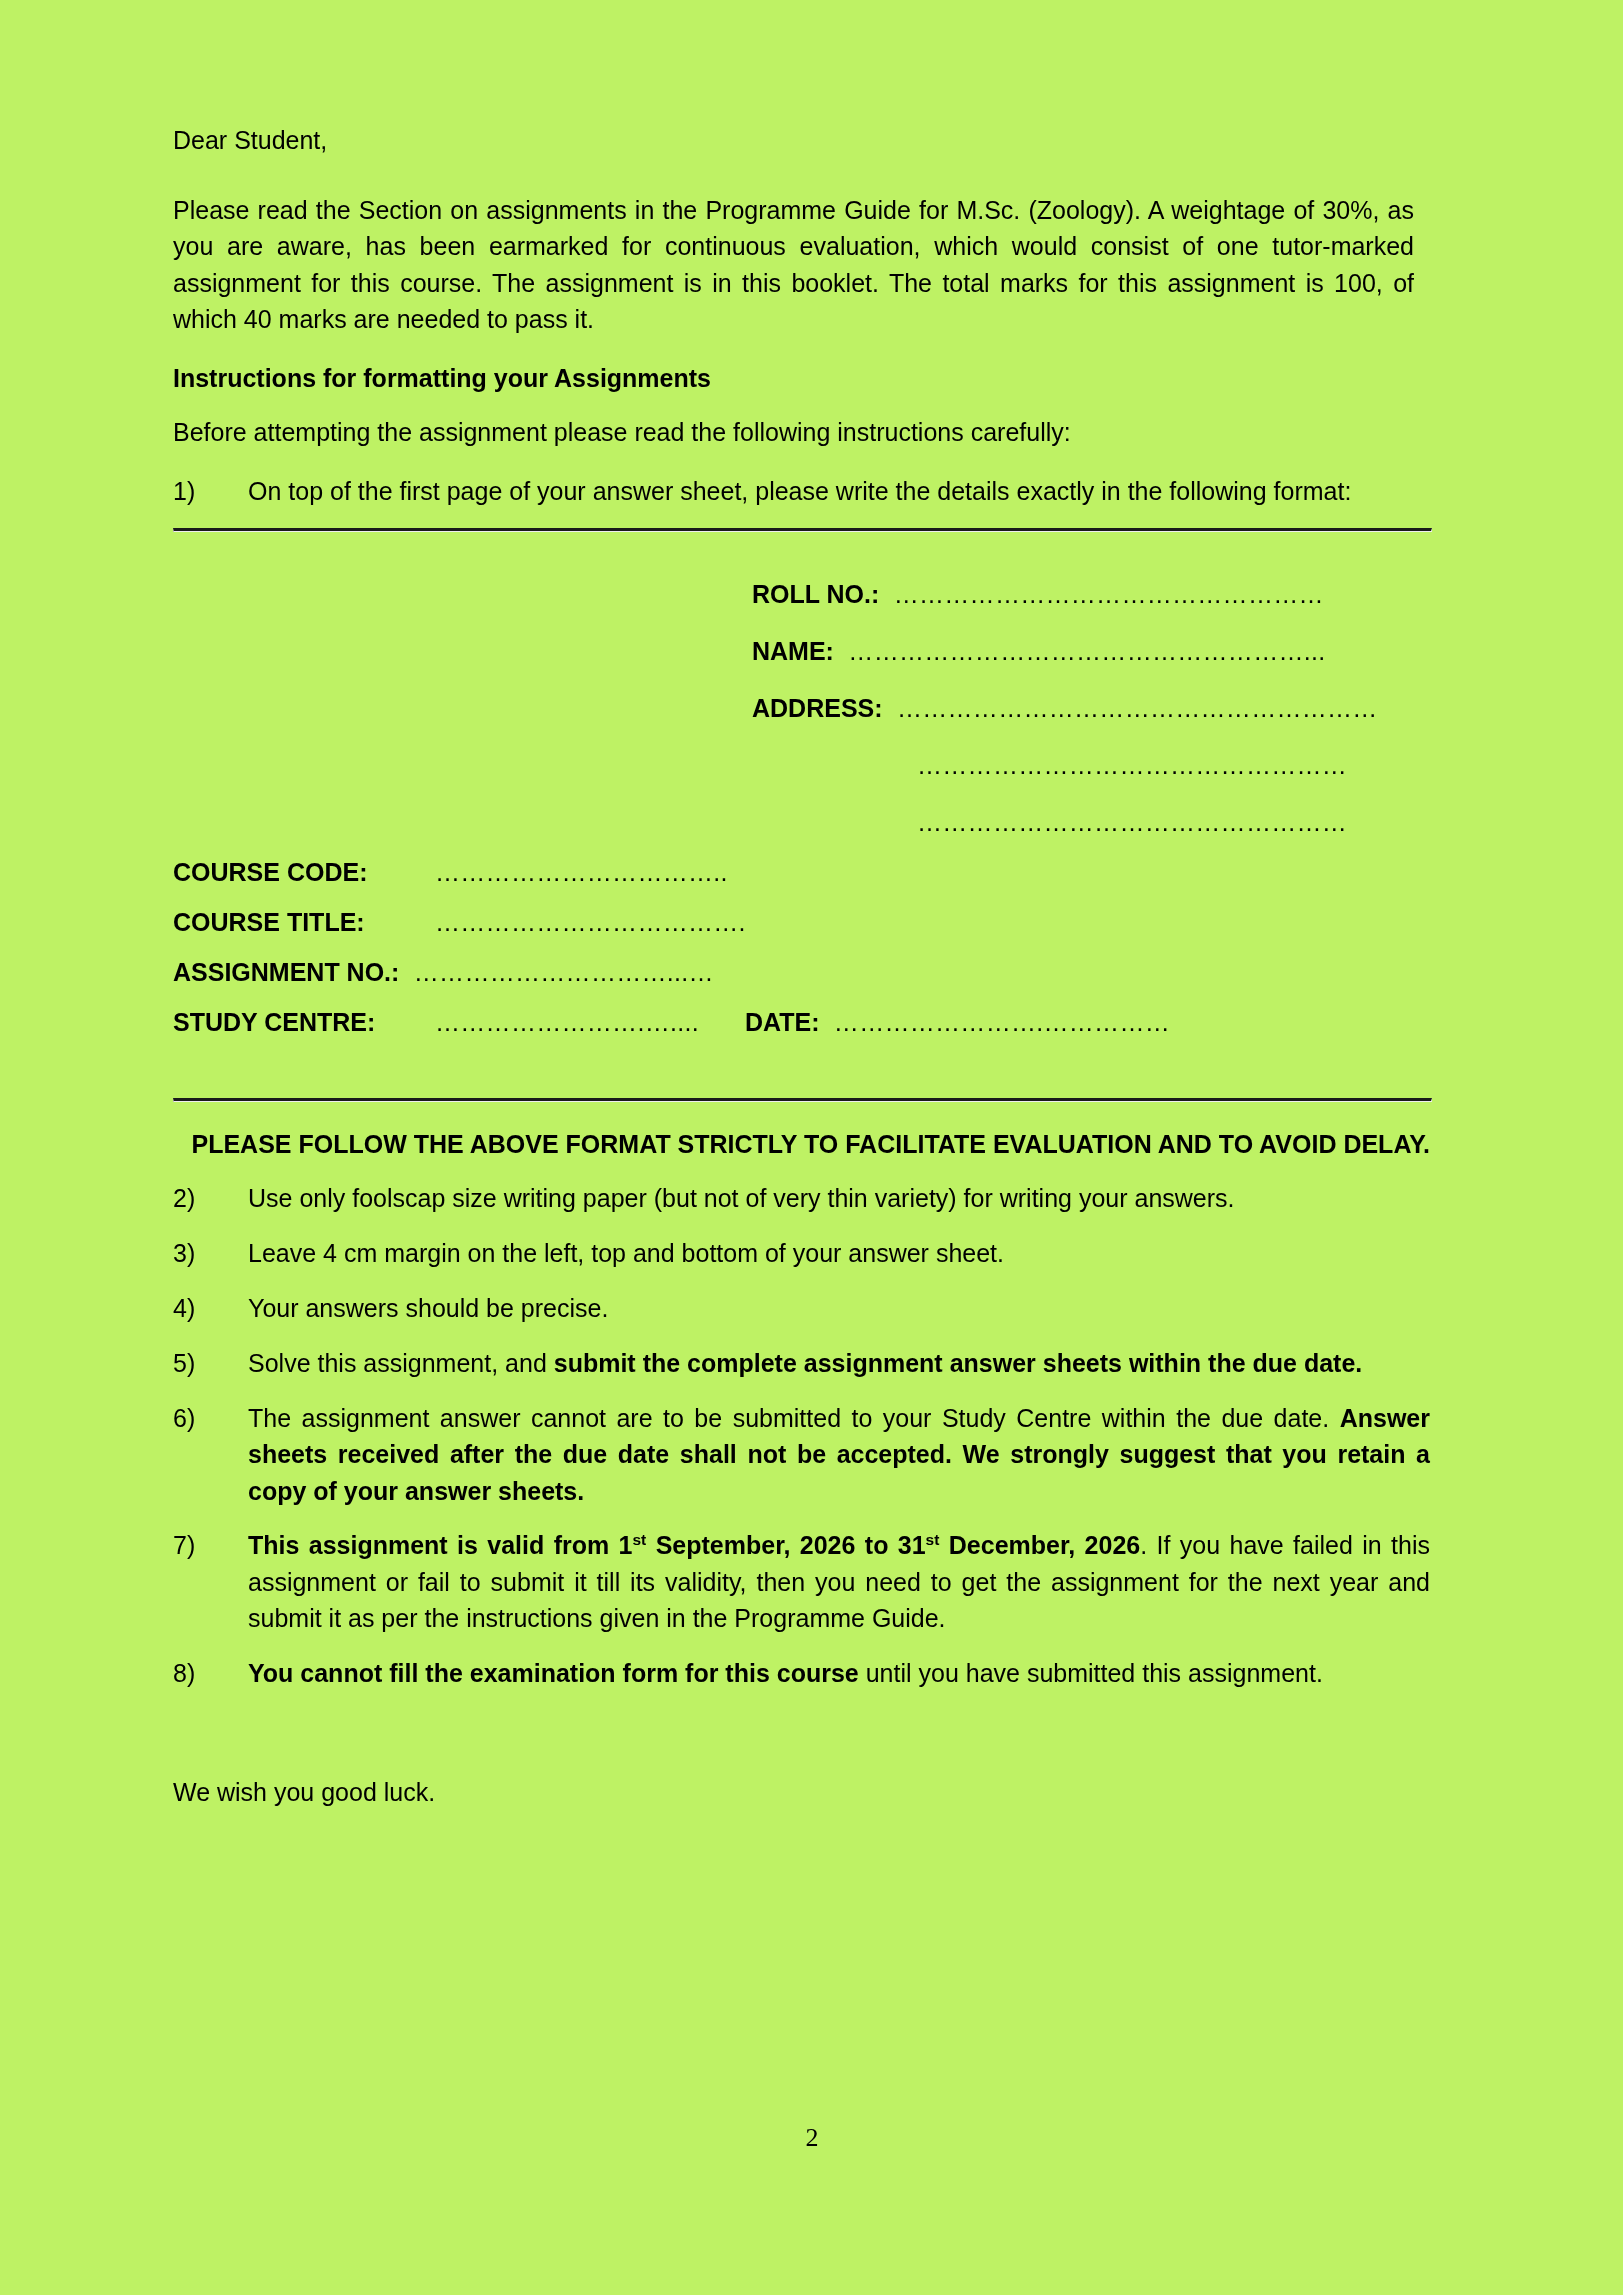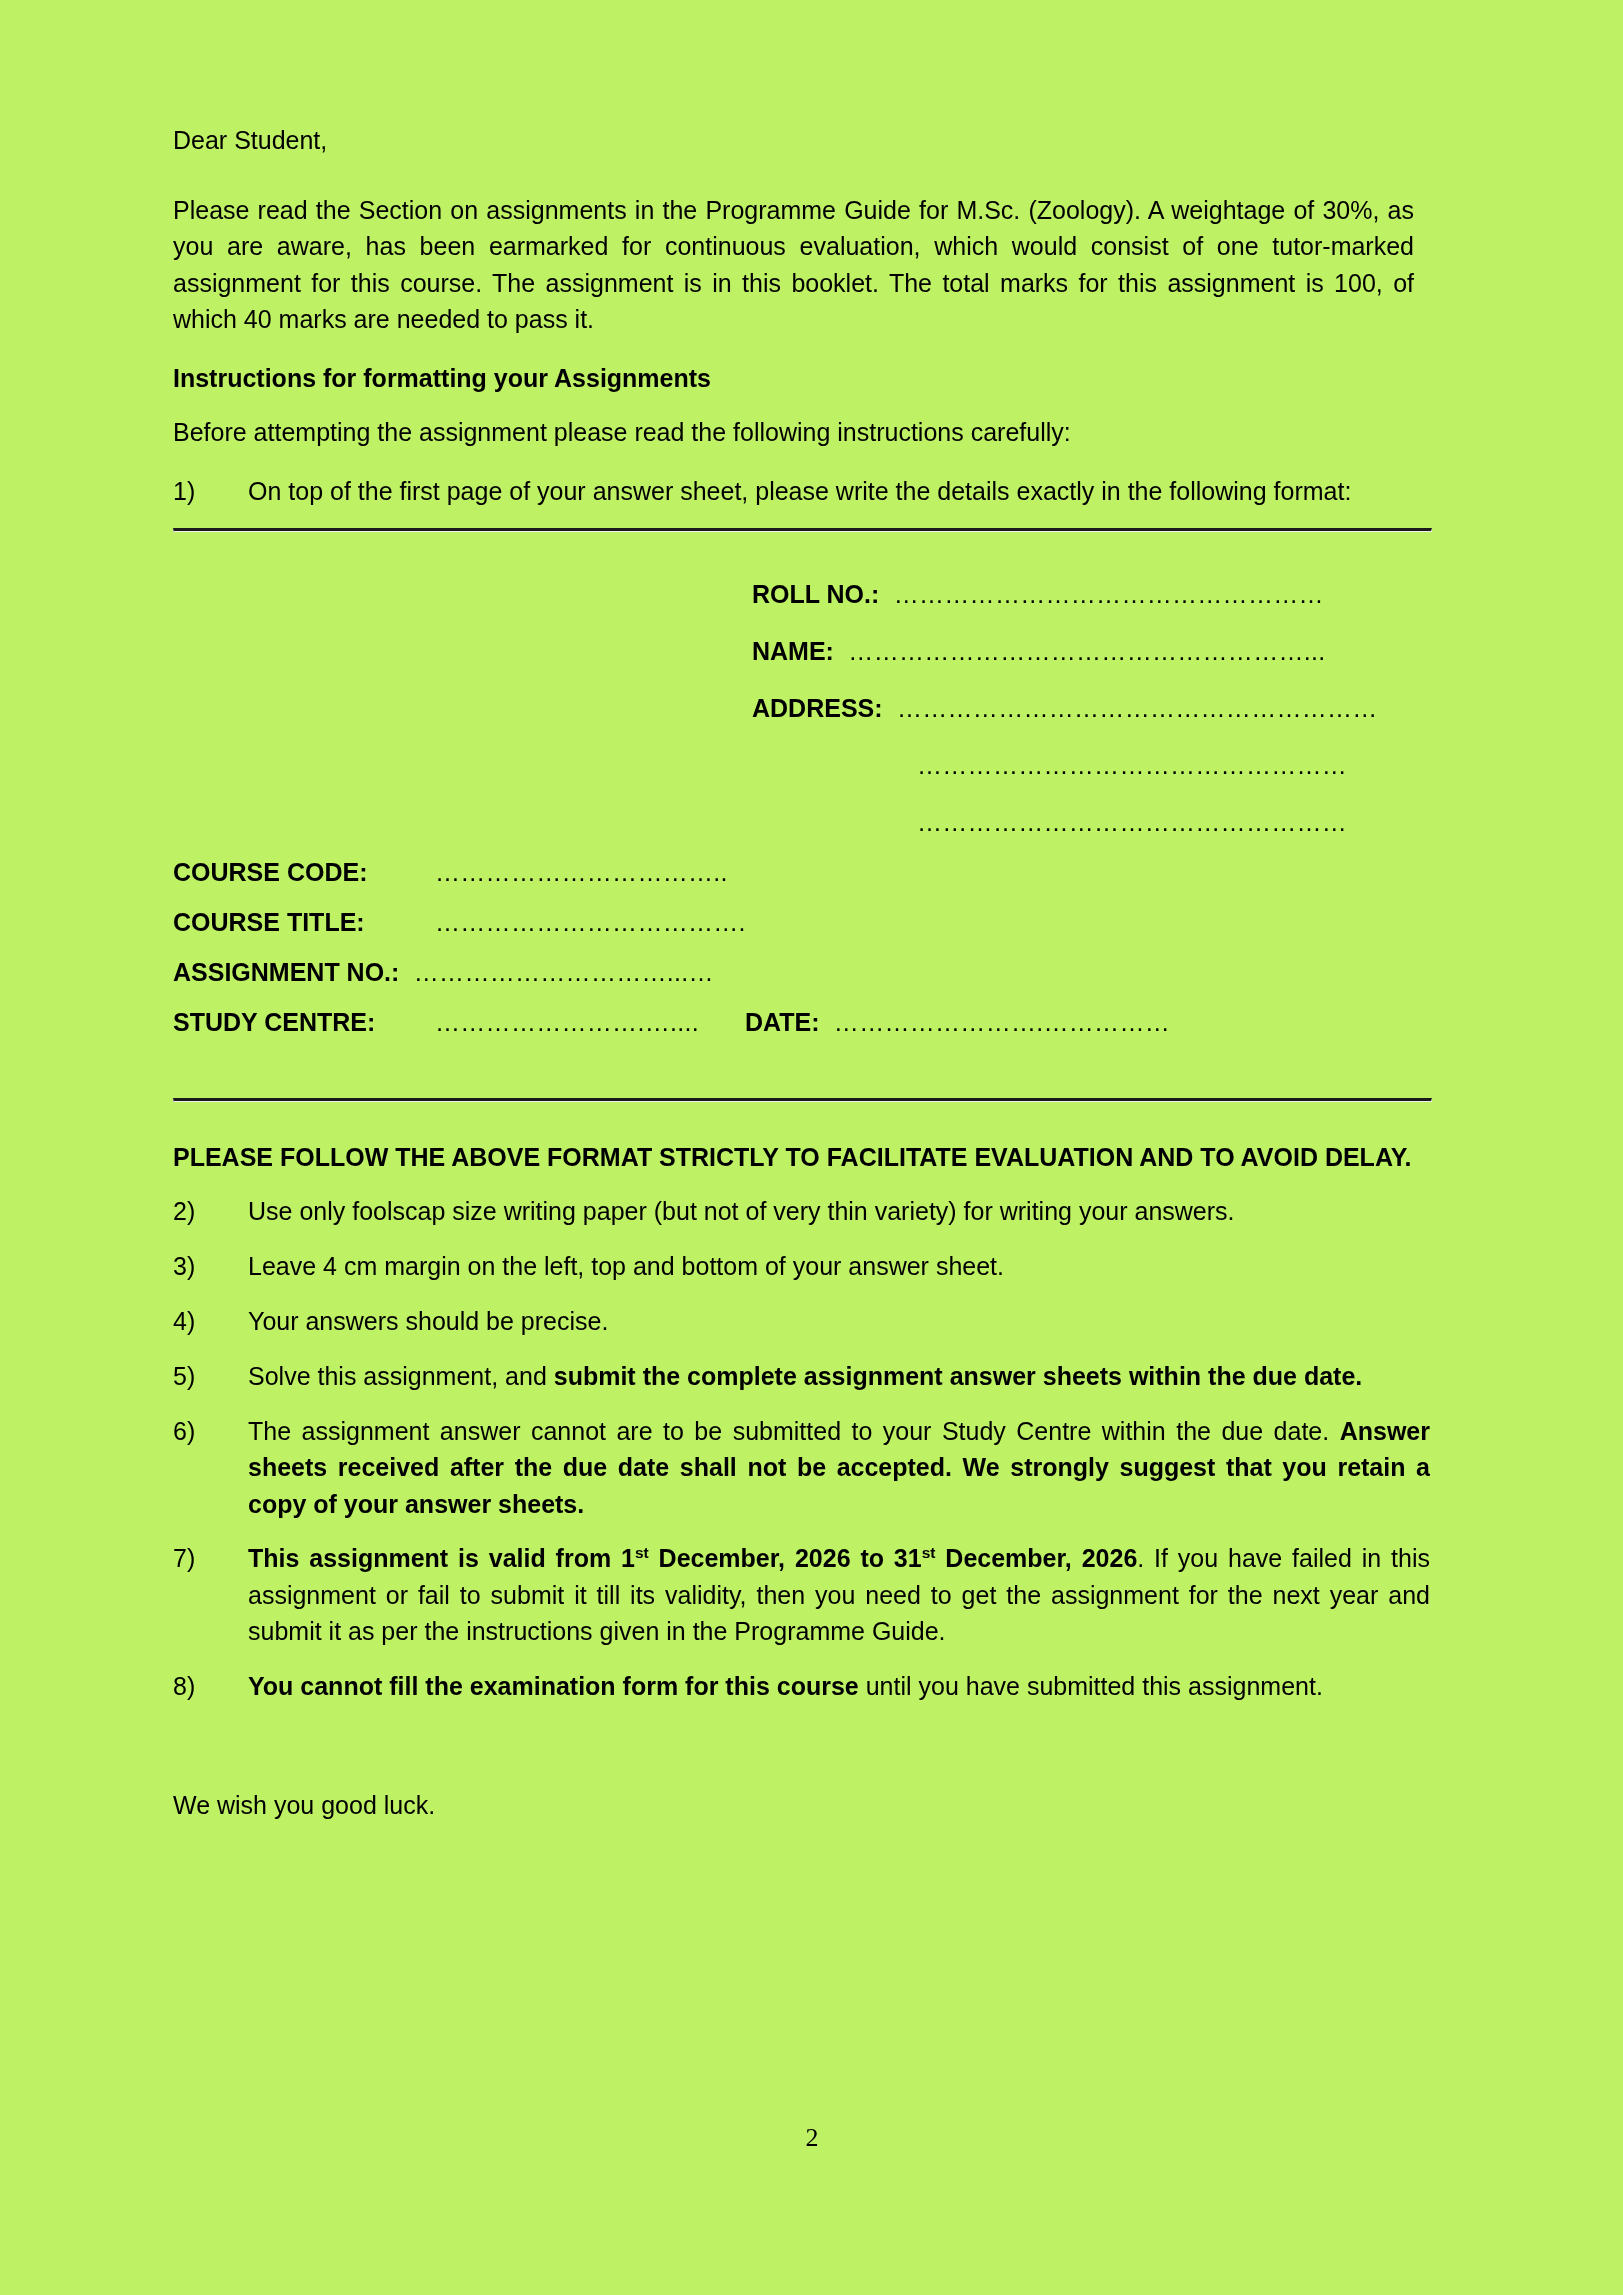--- a/index.html
+++ b/index.html
@@ -211,21 +211,21 @@
         <span class="gap-md"></span>
         <span class="form-label">DATE:</span>
         <span class="gap-sm"></span>
         <span class="dots">…………………….……………</span>
       </div>
 
     </div>
 
     <hr class="rule rule-bottom">
 
-    <p class="heading" style="margin-top:37px;">
+    <p class="heading" style="margin-top:24px;text-align:right;">
       <span>PLEASE FOLLOW THE ABOVE FORMAT STRICTLY TO FACILITATE EVALUATION AND</span>
       <span>TO AVOID DELAY.</span>
     </p>
 
     <div id="instruction-list">
         <div class="num-item">
           <span class="marker">2)</span>
           <span class="body"><span>Use only foolscap size writing paper (but not of very thin variety) for writing your answers.</span></span>
         </div>
         <div class="num-item">
@@ -239,21 +239,21 @@
         <div class="num-item">
           <span class="marker">5)</span>
           <span class="body"><span>Solve this assignment, and </span><b>submit the complete assignment answer sheets within the due date.</b></span>
         </div>
         <div class="num-item">
           <span class="marker">6)</span>
           <span class="body"><span>The assignment answer cannot are to be submitted to your Study Centre within the due date. </span><b>Answer sheets received after the due date shall not be accepted. We strongly suggest that you retain a copy of your answer sheets.</b></span>
         </div>
         <div class="num-item">
           <span class="marker">7)</span>
-          <span class="body"><b>This assignment is valid from 1</b><b><sup>st</sup></b><b> December, 2026 to 31</b><b><sup>st</sup></b><b> December, 2026</b><span>. If you have failed in this assignment or fail to submit it till its validity, then you need to get the assignment for the next year and submit it as per the instructions given in the Programme Guide.</span></span>
+          <span class="body"><b>This assignment is valid from 1</b><b><sup>st</sup></b><b> September, 2026 to 31</b><b><sup>st</sup></b><b> December, 2026</b><span>. If you have failed in this assignment or fail to submit it till its validity, then you need to get the assignment for the next year and submit it as per the instructions given in the Programme Guide.</span></span>
         </div>
         <div class="num-item">
           <span class="marker">8)</span>
           <span class="body"><b>You cannot fill the examination form for this course</b><span> until you have submitted this assignment.</span></span>
         </div>
       </div>
 
     <p class="closing">We wish you good luck.</p>
 
   </div>

